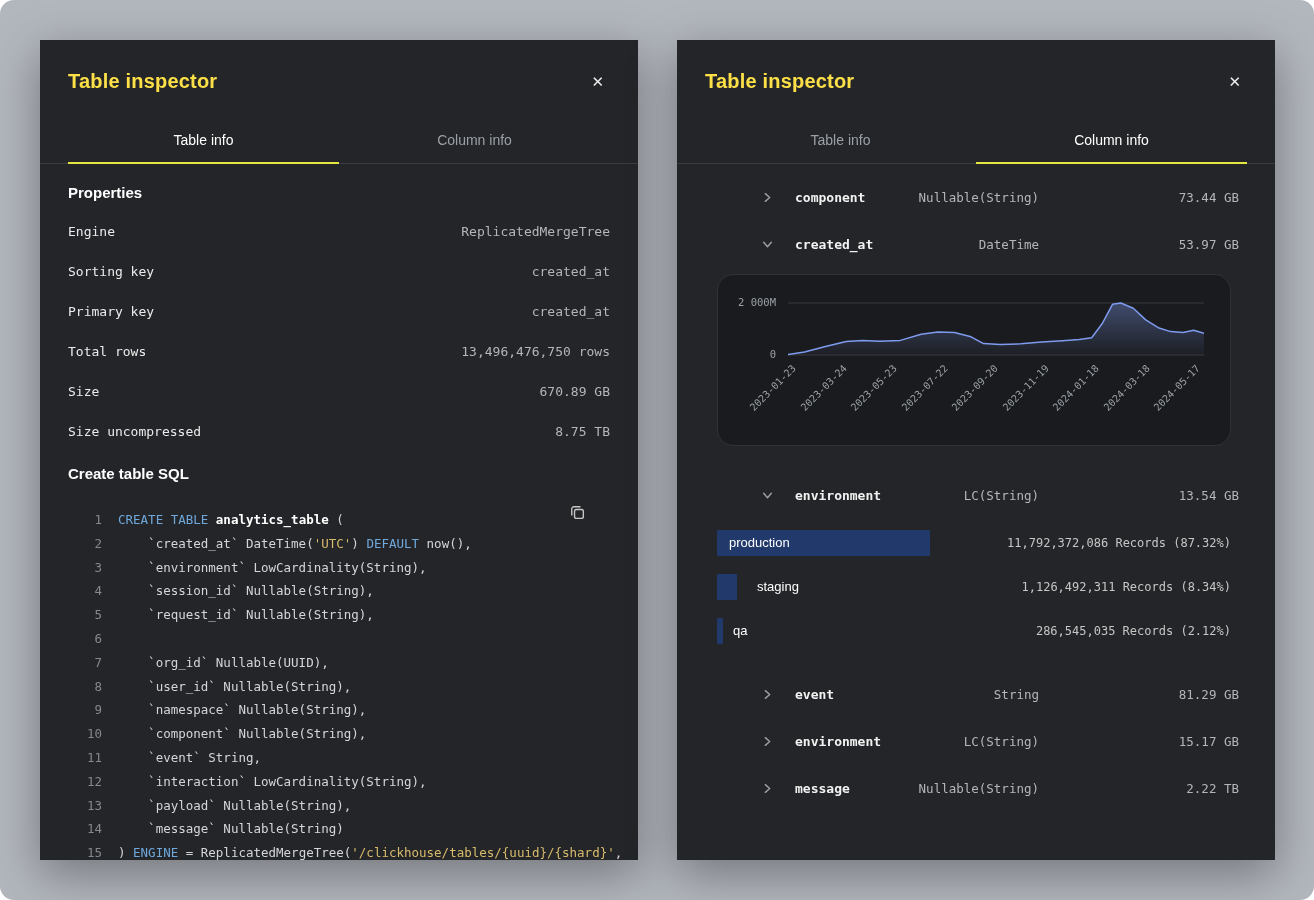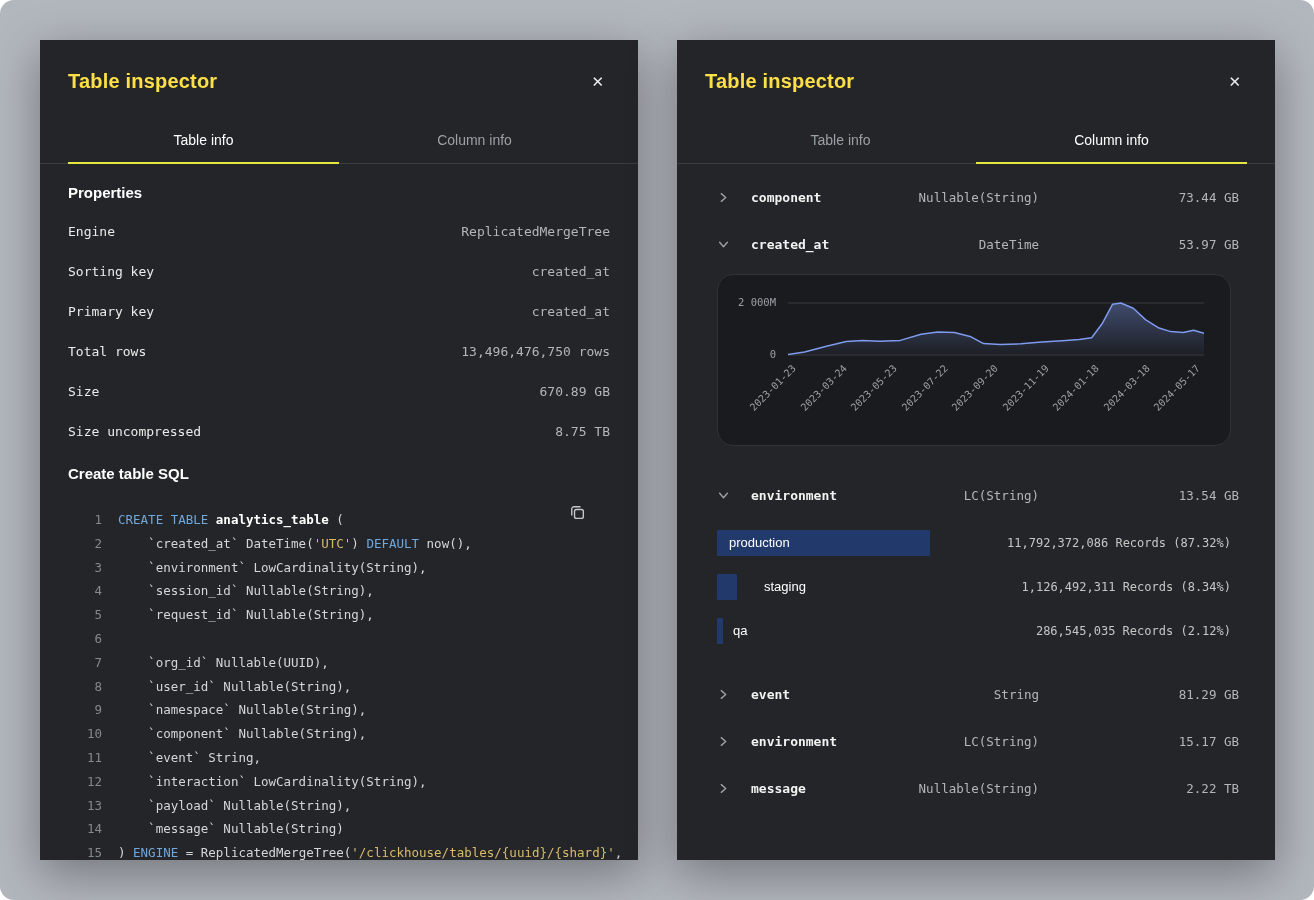--- a/index.html
+++ b/index.html
@@ -36,21 +36,21 @@
   .sql-wrap{position:relative;}
   .copy-btn{position:absolute;right:22px;top:-6px;background:none;border:0;cursor:pointer;padding:2px;}
   .code-line{display:flex;font-family:"DejaVu Sans Mono",monospace;font-size:12.5px;line-height:23.8px;}
   .ln{width:34px;text-align:right;color:#85888c;flex:none;margin-right:16px;}
   .code-text{white-space:pre;color:#d4d6d8;}
   .seg-kw{color:#6fa8dc;}
   .seg-str{color:#d8bb6b;}
   .seg-b{color:#ffffff;font-weight:700;}
 
   .columns{padding-top:10px;}
-  .col-row{display:flex;align-items:center;padding:16px 36px 16px 40px;cursor:pointer;}
+  .col-row{display:flex;align-items:center;padding:16px 36px 16px 40px;cursor:pointer;margin-left:44px;}
   .chev{width:12px;height:12px;flex:none;margin-right:22px;display:flex;align-items:center;justify-content:center;}
   .col-name{font-family:"DejaVu Sans Mono",monospace;font-size:13px;font-weight:700;color:#f2f2f2;}
   .col-type{margin-left:auto;font-family:"DejaVu Sans Mono",monospace;font-size:12.5px;color:#b3b6ba;}
   .col-size{width:200px;text-align:right;font-family:"DejaVu Sans Mono",monospace;font-size:12.5px;color:#b3b6ba;flex:none;}
 
   .chart-panel{position:relative;margin:6px 44px 26px 40px;height:172px;background:#1a1b1e;
                border:1px solid #323236;border-radius:16px;}
   .ylab{position:absolute;left:0;width:58px;text-align:right;font-family:"DejaVu Sans Mono",monospace;
         font-size:10.5px;color:#9ba1a7;}
   .plot{position:absolute;left:70px;right:26px;top:24px;height:58px;}
@@ -251,21 +251,21 @@
           <div class="bar-row">
             <div class="bar-wrap">
         <div class="bar" style="width:213.1px"></div>
         <span class="bar-label" style="left:12px">production</span>
       </div>
       <span class="bar-records">11,792,372,086 Records (87.32%)</span>
           </div>
           <div class="bar-row">
             <div class="bar-wrap">
         <div class="bar" style="width:20.3px"></div>
-        <span class="bar-label" style="left:47px">staging</span>
+        <span class="bar-label" style="left:40px">staging</span>
       </div>
       <span class="bar-records">1,126,492,311 Records (8.34%)</span>
           </div>
           <div class="bar-row">
             <div class="bar-wrap">
         <div class="bar" style="width:6.0px"></div>
         <span class="bar-label" style="left:16.0px">qa</span>
       </div>
       <span class="bar-records">286,545,035 Records (2.12%)</span>
           </div>

